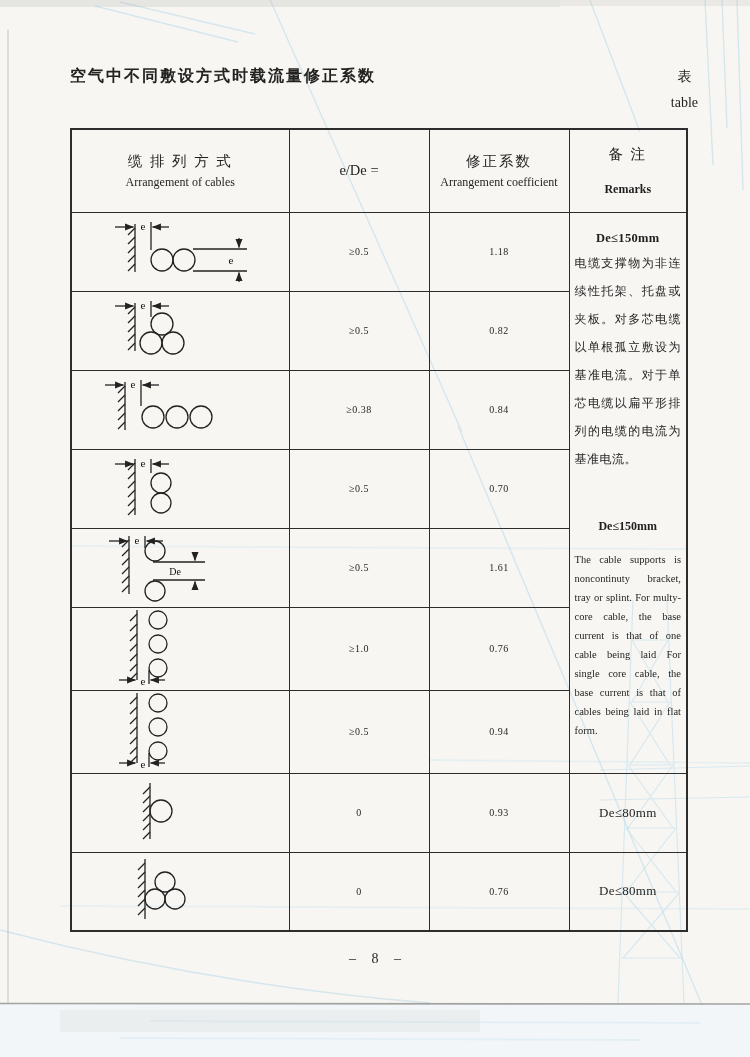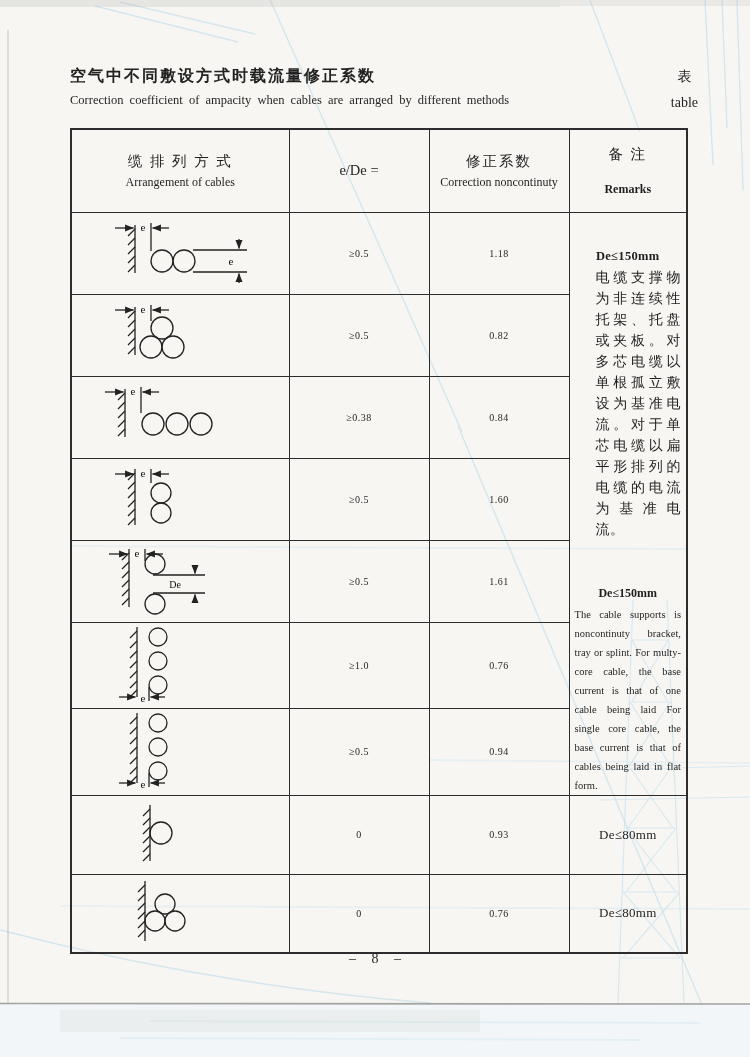--- a/index.html
+++ b/index.html
@@ -41,30 +41,30 @@
   }
   tr.head-row { height:83px;margin-left:46px; }
   tr.data-row { height:79px; }
 
   .hdr-zh { font-size:14.5px; letter-spacing:2px; }
   .hdr-en { font-size:12px; margin-top:4px;font-family:Liberation Serif, serif; }
   .hdr-remarks-en { font-size:12px; margin-top:18px;font-weight:bold; }
   .c-ratio, .c-coef { font-size:10px; letter-spacing:.5px; }
 
   .c-remarks { vertical-align:top !important; }
-  .remarks-inner { padding:36px 5px 0 5px; text-align:left; }
+  .remarks-inner { padding:18px 5px 0 5px; text-align:left; }
   .rm-head { text-align:center; font-size:12.5px; font-weight:bold; letter-spacing:.3px; }
   .rm-zh {
-    font-size:14px; line-height:21px; letter-spacing:.5px;
-    text-align:justify; margin-top:3px;margin-left:21px;
+    font-size:12px; line-height:28px; letter-spacing:.5px;
+    text-align:justify; margin-top:3px;
   }
   .rm-head-en { text-align:center; font-size:12px; font-weight:bold; margin-top:46px; }
   .rm-en {
     font-size:10.5px; line-height:19px;
-    text-align:justify; margin-top:4px;
+    text-align:justify; margin-top:16px;
   }
   .rm-80 { font-size:13px; font-weight:bold; letter-spacing:.3px; }
 
   .page-number {
     position:absolute; left:0; top:943px; width:750px;
     text-align:center; font-size:14px; word-spacing:12px; color:#2a2a2a;
   }
 
   svg.diag line, svg.diag path { stroke:#222; stroke-width:1.3; fill:none; }
   svg.diag circle { stroke:#222; stroke-width:1.3; fill:none; }
@@ -119,21 +119,20 @@
   <rect x="0" y="0" width="560" height="7" fill="#a9a9a2" opacity="0.22"></rect>
   <rect x="560" y="0" width="190" height="6" fill="#b3b3ac" opacity="0.18"></rect>
   <path d="M8,30 L8,1003" stroke="#9b9b97" stroke-width="1" opacity="0.55"></path>
   <path d="M0,1003.5 L750,1004" stroke="#8f8f8b" stroke-width="1.6" opacity="0.8"></path>
   <rect x="60" y="1010" width="420" height="22" fill="#c9ccc9" opacity="0.18"></rect>
 </svg>
 
 <div class="content">
 
   <div class="title-zh">空气中不同敷设方式时载流量修正系数</div>
-  <div class="title-en">Correction coefficient of ampacity when cables  are arranged by different methods</div>
 
   <div class="corner">
     <div class="zh">表</div>
     <div class="en">table</div>
   </div>
 
   <table class="main">
     <colgroup>
       <col style="width:218px">
         <col style="width:140px">
@@ -145,21 +144,21 @@
         <tr class="head-row">
       <th>
         <div class="hdr-zh">缆 排 列 方 式</div>
         <div class="hdr-en">Arrangement  of cables</div>
       </th>
       <th>
         <div class="hdr-zh" style="letter-spacing:0">e/De =</div>
       </th>
       <th>
         <div class="hdr-zh">修正系数</div>
-        <div class="hdr-en">Correction  noncontinuty</div>
+        <div class="hdr-en">Arrangement  coefficient</div>
       </th>
       <th>
         <div class="hdr-zh">备  注</div>
         <div class="hdr-remarks-en">Remarks</div>
       </th>
     </tr>
 
     <tr class="data-row">
       <td>
         <svg class="diag" width="170" height="72" viewBox="0 0 170 72">
@@ -250,21 +249,21 @@
               <line x1="40" y1="57" x2="33" y2="64"></line>
           <line x1="20" y1="13" x2="38.5" y2="13" marker-end="url(#arr)"></line>
           <line x1="74" y1="13" x2="57.5" y2="13" marker-end="url(#arr)"></line>
           <text x="48" y="16" text-anchor="middle">e</text>
           <line x1="56" y1="8" x2="56" y2="22"></line>
           <circle cx="66" cy="32" r="10"></circle>
               <circle cx="66" cy="52" r="10"></circle>
         </svg>
       </td>
       <td class="c-ratio">≥0.5</td>
-      <td class="c-coef">1.60</td>
+      <td class="c-coef">0.70</td>
     </tr>
 
     <tr class="data-row">
       <td>
         <svg class="diag" width="170" height="72" viewBox="0 0 170 72">
           <line x1="34" y1="6" x2="34" y2="64"></line>
           <line x1="34" y1="10" x2="27" y2="17"></line>
               <line x1="34" y1="19" x2="27" y2="26"></line>
           <line x1="34" y1="28" x2="27" y2="35"></line>
               <line x1="34" y1="37" x2="27" y2="44"></line>

